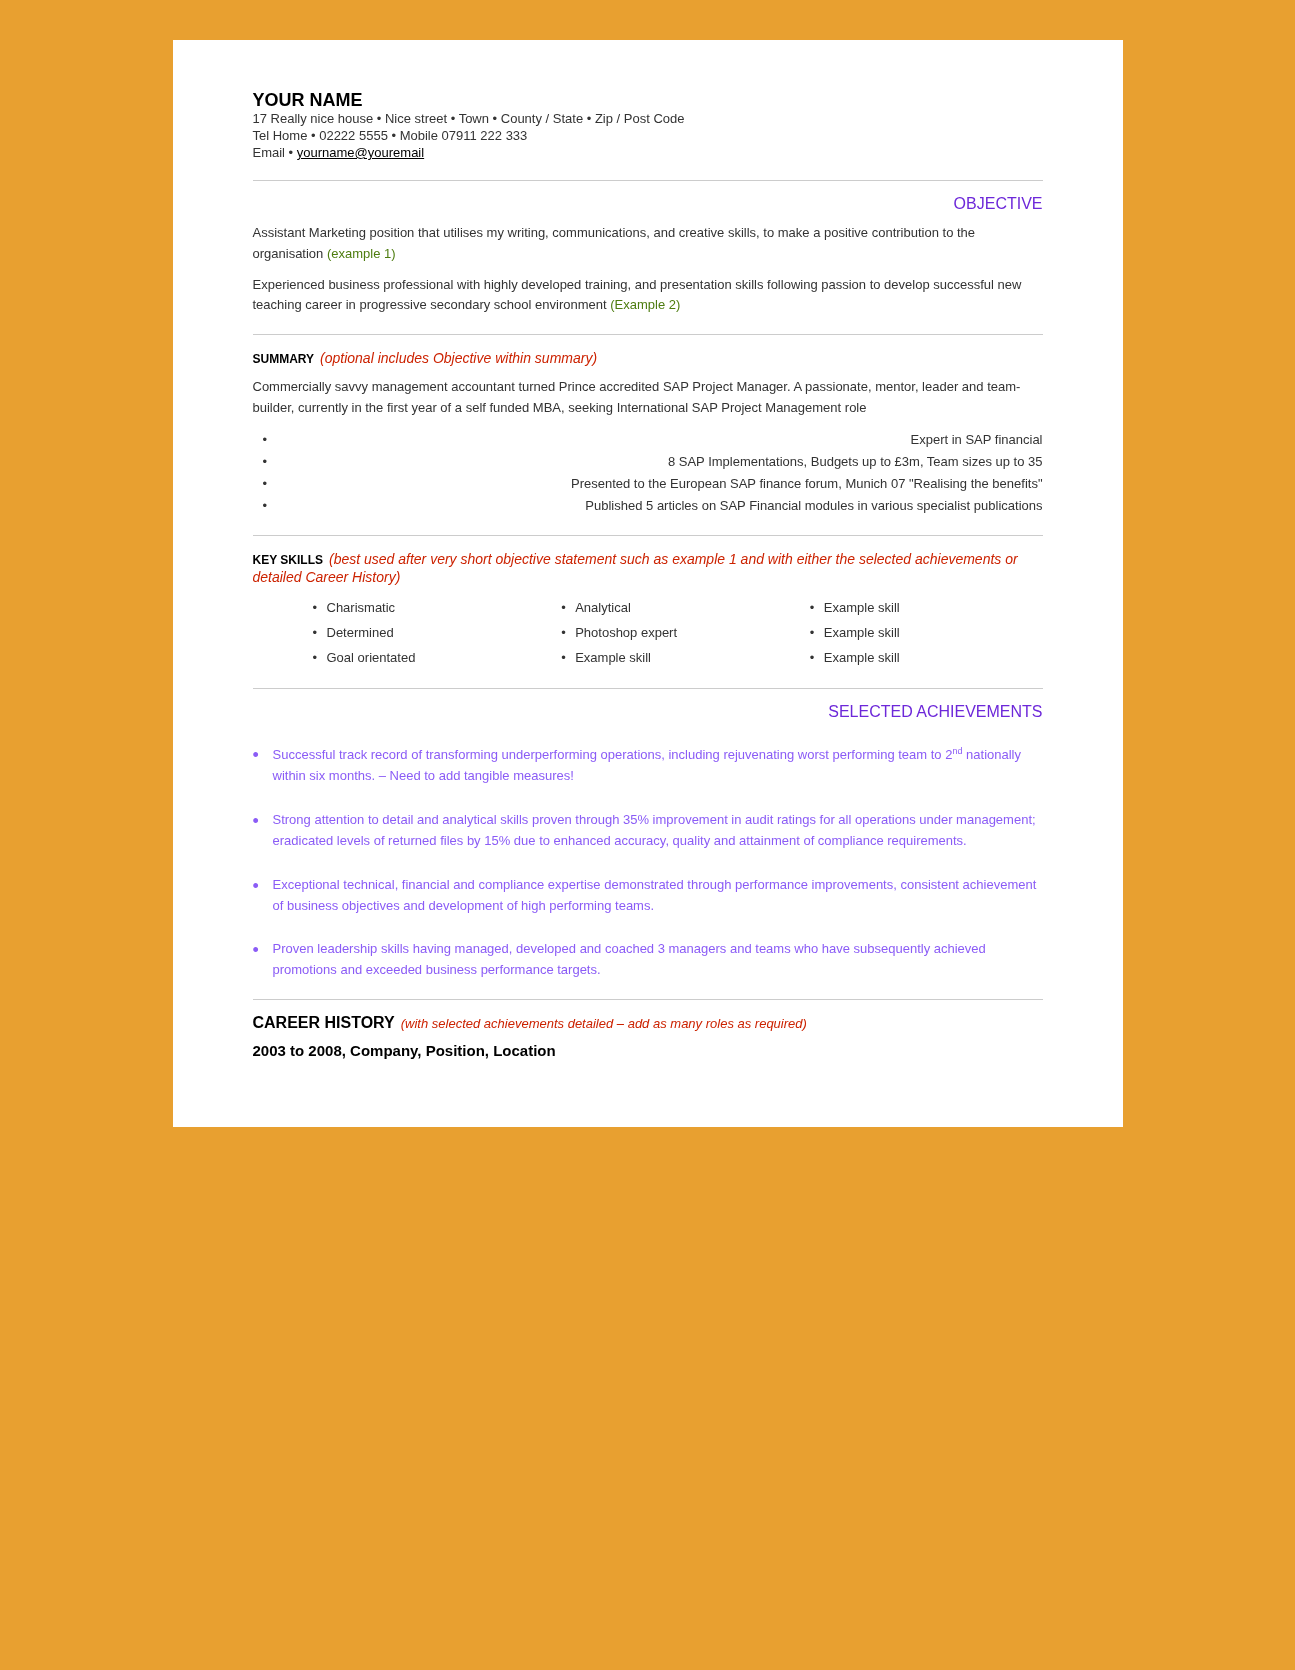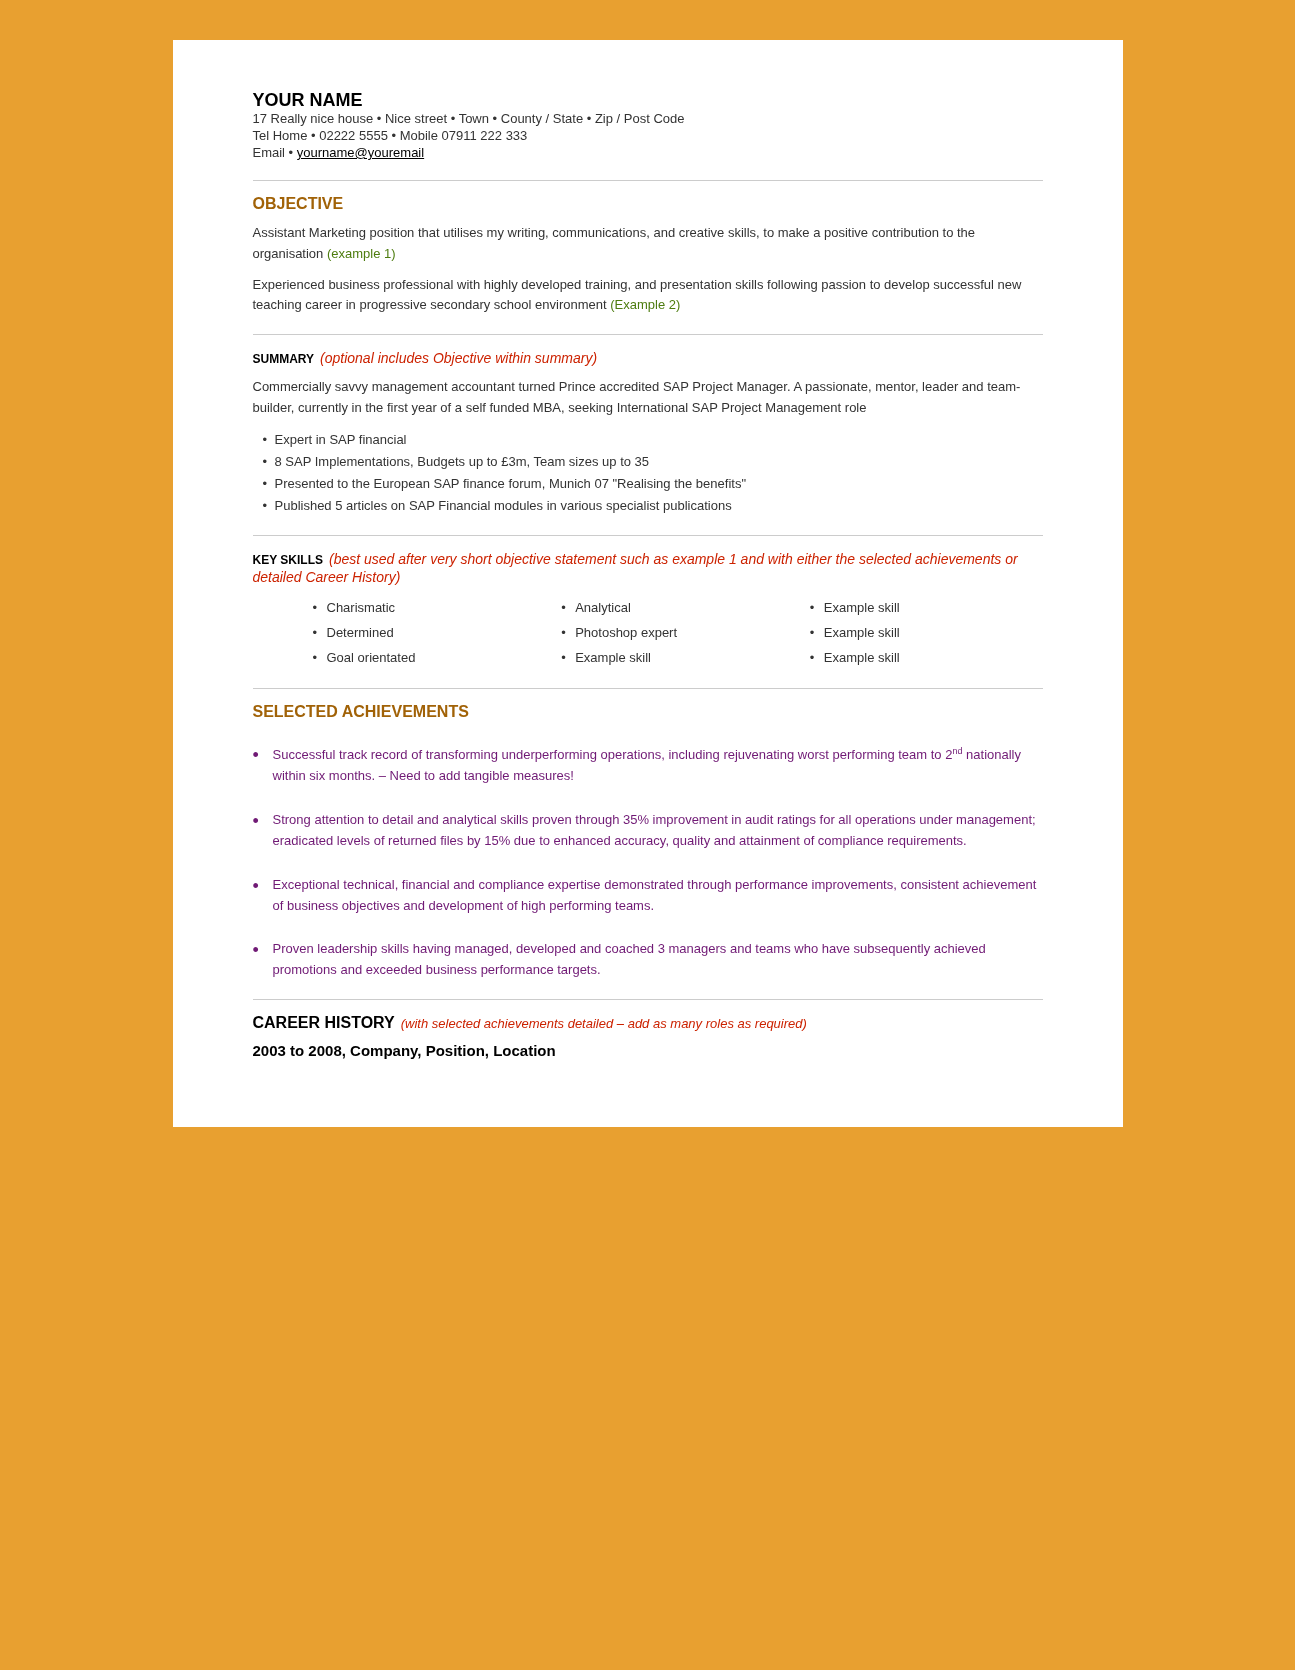--- a/index.html
+++ b/index.html
@@ -49,23 +49,24 @@
     }
 
     .divider {
       border: none;
       border-top: 1px solid #ccc;
       margin: 14px 0;
     }
 
     .section-title {
       font-size: 16px;
-      font-weight: bold;
-      color: #a16207;
+      font-weight: normal;
+      color: #6d28d9;
       margin-bottom: 10px;
+      text-align: right;
     }
 
     .section-title-inline {
       display: inline;
       font-size: 12px;
       font-weight: bold;
       color: #000;
     }
 
     .section-title-note {
@@ -96,20 +97,21 @@
       padding-left: 10px;
       margin-bottom: 8px;
     }
 
     .bullet-list li {
       font-size: 13px;
       color: #333;
       line-height: 1.7;
       position: relative;
       padding-left: 12px;
+      text-align: right;
     }
 
     .bullet-list li::before {
       content: "•";
       position: absolute;
       left: 0;
     }
 
     .skills-grid {
       display: grid;
@@ -139,21 +141,21 @@
     }
 
     .selected-achievements-list {
       list-style: none;
       padding-left: 0;
       margin-top: 6px;
     }
 
     .selected-achievements-list > li {
       font-size: 13px;
-      color: #701a75;
+      color: #8b5cf6;
       line-height: 1.6;
       margin-bottom: 12px;
       position: relative;
       padding-left: 20px;
       margin-top: 23px;
     }
 
     .selected-achievements-list > li::before {
       content: "•";
       position: absolute;

